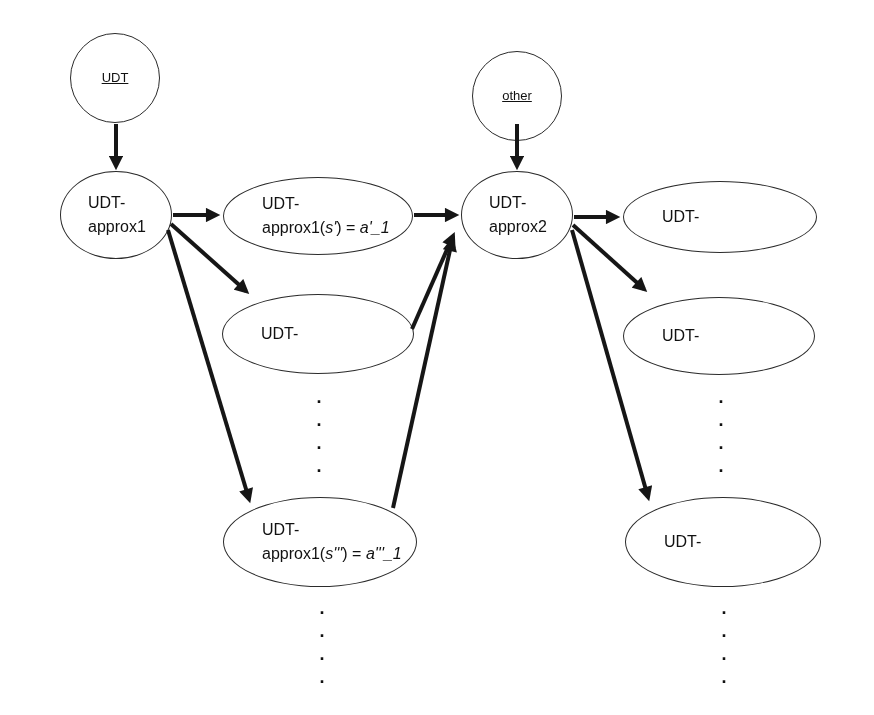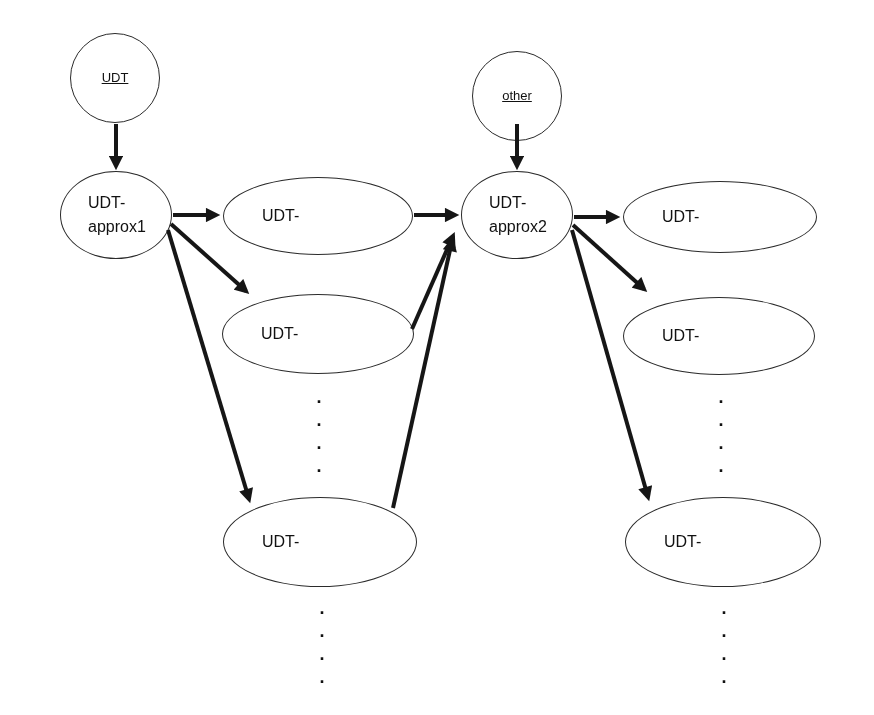--- a/index.html
+++ b/index.html
@@ -50,32 +50,34 @@
   <div class="node ellipse pad-s" style="left:461px;top:171px;width:112px;height:88px;">
     <div class="lbl">
       <div>UDT-</div>
       <div>approx2</div>
     </div>
   </div>
 
   <div class="node ellipse pad-l" style="left:223px;top:177px;width:190px;height:78px;">
     <div class="lbl">
       <div>UDT-</div>
+      <div><span>approx1(</span><i>s'</i><span>) = </span><i>a'_1</i></div>
     </div>
   </div>
 
   <div class="node ellipse pad-l" style="left:222px;top:294px;width:192px;height:80px;">
     <div class="lbl">
       <div>UDT-</div>
     </div>
   </div>
 
   <div class="node ellipse pad-l" style="left:223px;top:497px;width:194px;height:90px;">
     <div class="lbl">
       <div>UDT-</div>
+      <div><span>approx1(</span><i>s'''</i><span>) = </span><i>a'''_1</i></div>
     </div>
   </div>
 
   <div class="node ellipse pad-l" style="left:623px;top:181px;width:194px;height:72px;">
     <div class="lbl">
       <div>UDT-</div>
     </div>
   </div>
 
   <div class="node ellipse pad-l" style="left:623px;top:297px;width:192px;height:78px;">

